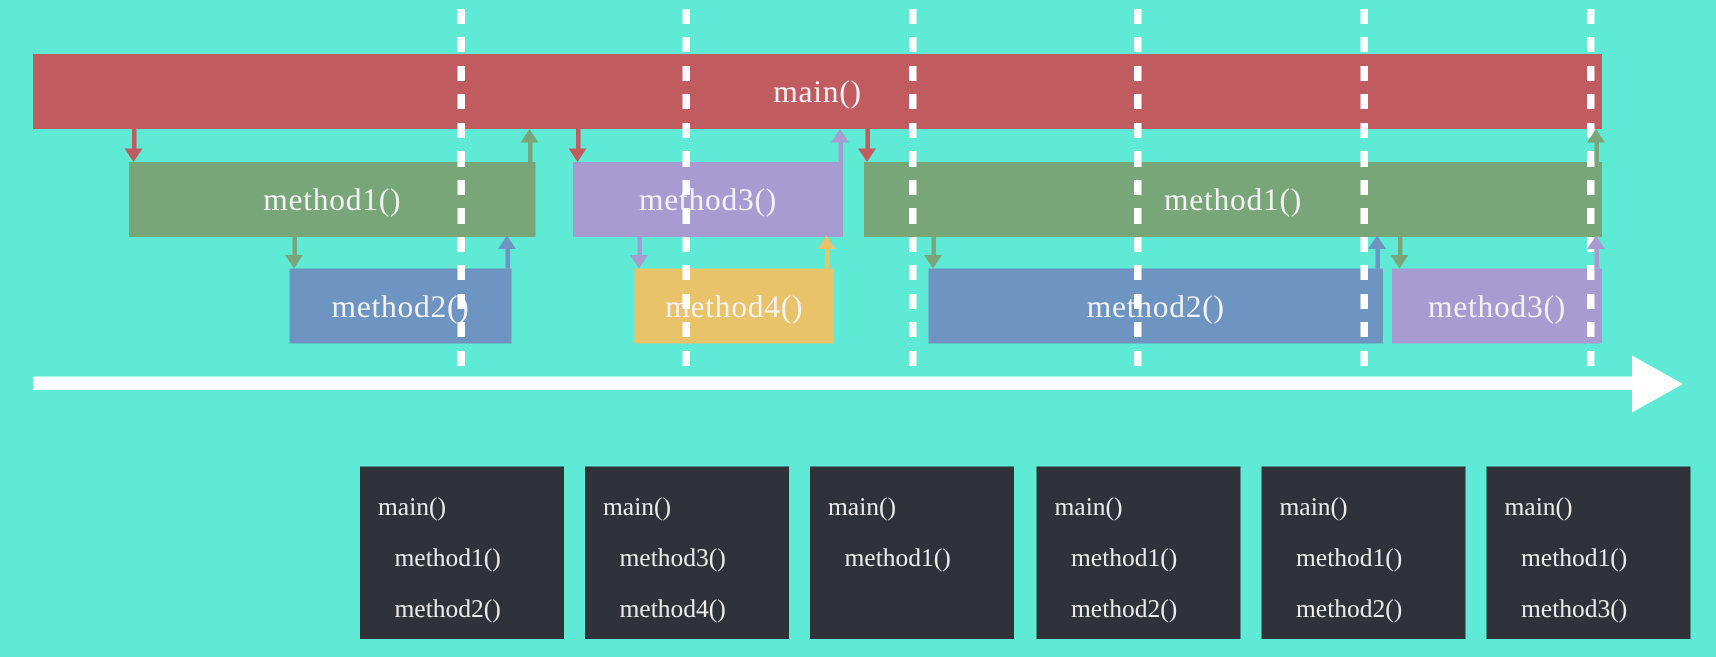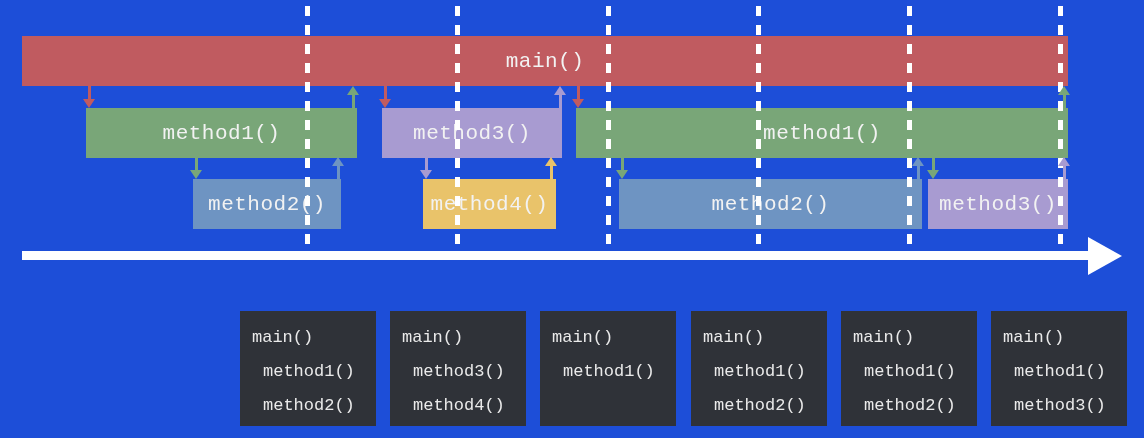--- a/index.html
+++ b/index.html
@@ -4,23 +4,23 @@
 <style>
   html, body {
     margin: 0;
     padding: 0;
     background: #000;
   }
   #canvas {
     position: relative;
     width: 1144px;
     height: 438px;
-    background: #1d4ed8;
+    background: #5eead4;
     overflow: hidden;
-    font-family: Liberation Mono, monospace;
+    font-family: Liberation Serif, serif;
   }
   .call-bar {
     position: absolute;
     height: 50px;
     z-index: 1;
     display: flex;
     align-items: center;
     justify-content: center;
   }
   .call-bar .bar-label {

